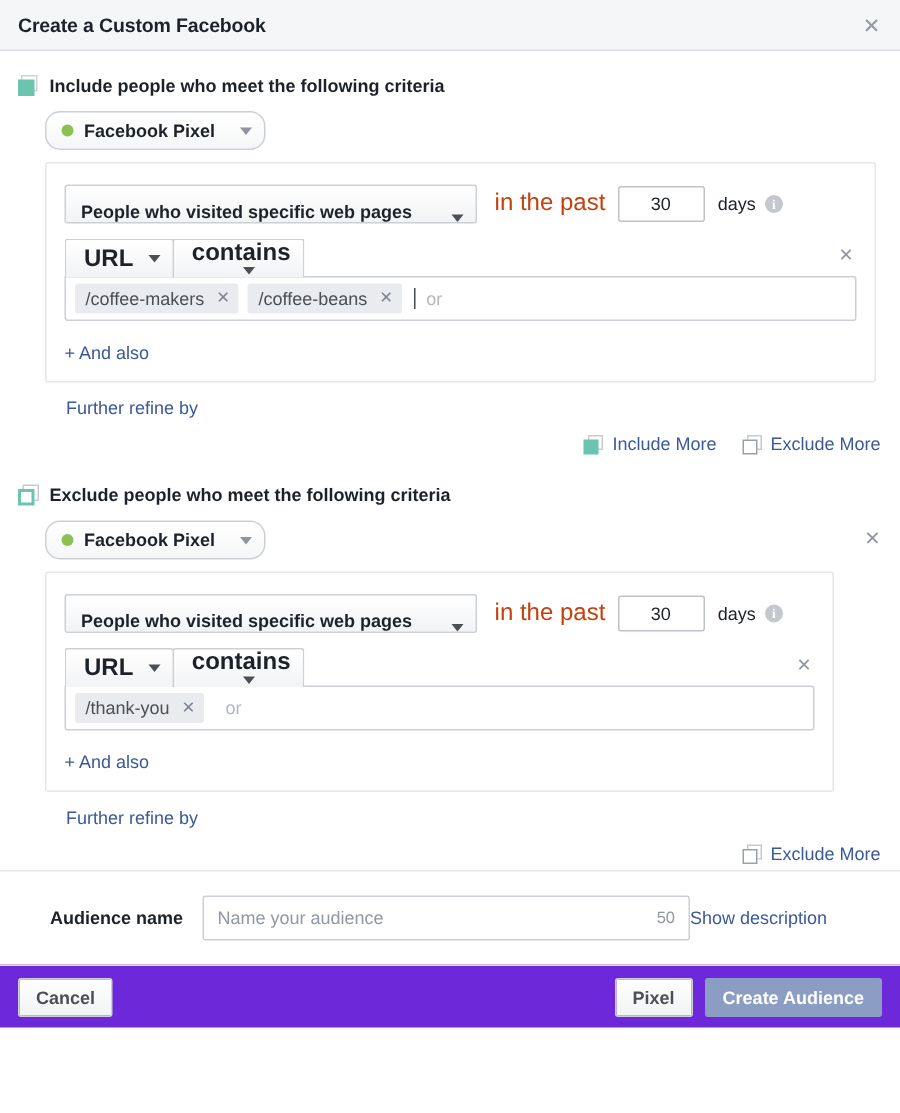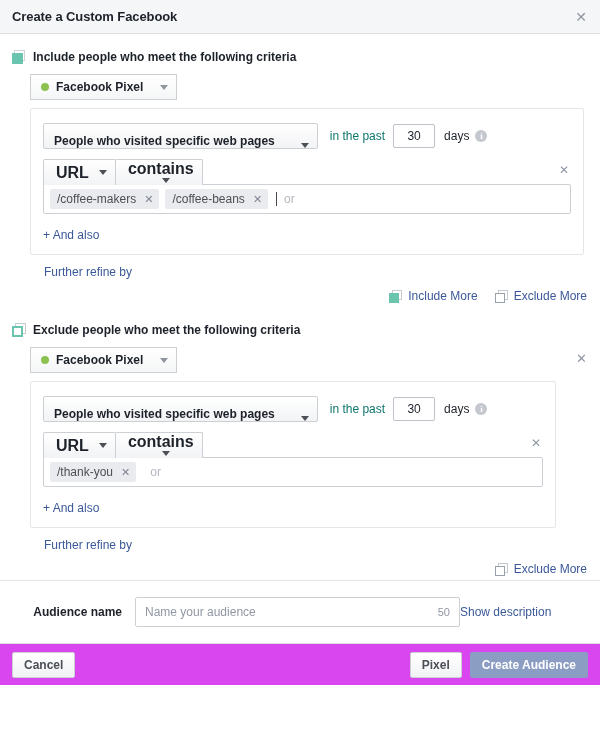--- a/index.html
+++ b/index.html
@@ -105,21 +105,21 @@
   .source-row {
     padding: 6px 0 0 30px;
     position: relative;
   }
   .pixel-select {
     display: inline-flex;
     align-items: center;
     gap: 7px;
     background: linear-gradient(#ffffff, #f5f6f7);
     border: 1px solid #ccd0d5;
-    border-radius: 0;
+    border-radius: 10px;
     height: 26px;
     padding: 0 8px 0 10px;
     min-width: 140px;
     cursor: pointer;
   }
   .pixel-dot {
     width: 8px; height: 8px; border-radius: 50%;
     background: #8cc152;
     flex: 0 0 8px;
   }
@@ -179,26 +179,26 @@
     padding: 17px 8px 0 10px;
     cursor: pointer;
     gap: 16px;
   }
   .event-select .label {
     font-size: 12px;
     font-weight: bold;
     color: #1d2129;
   }
   .in-the-past {
-    font-size: 12px;
-    color: #0f766e;
+    font-size: 16px;
+    color: #c2410c;
     margin-left: 12px;
   }
   .days-input {
-    width: 42px;
+    width: 58px;
     height: 24px;
     border: 1px solid #bec2c9;
     border-radius: 2px;
     background: #fff;
     font-family: "Liberation Sans", sans-serif;
     font-size: 12px;
     color: #1d2129;
     text-align: center;
     margin-left: 8px;
     padding: 0;
@@ -403,21 +403,21 @@
   .show-description {
     font-size: 12px;
     color: #3b5998;
     cursor: pointer;
     white-space: nowrap;
   }
 
   
   .dialog-footer {
     height: 42px;
-    background: #d946ef;
+    background: #6d28d9;
     border-top: 1px solid #dddfe2;
     display: flex;
     align-items: center;
     padding: 0 12px;
   }
   .btn {
     height: 26px;
     border-radius: 2px;
     font-family: "Liberation Sans", sans-serif;
     font-size: 12px;

